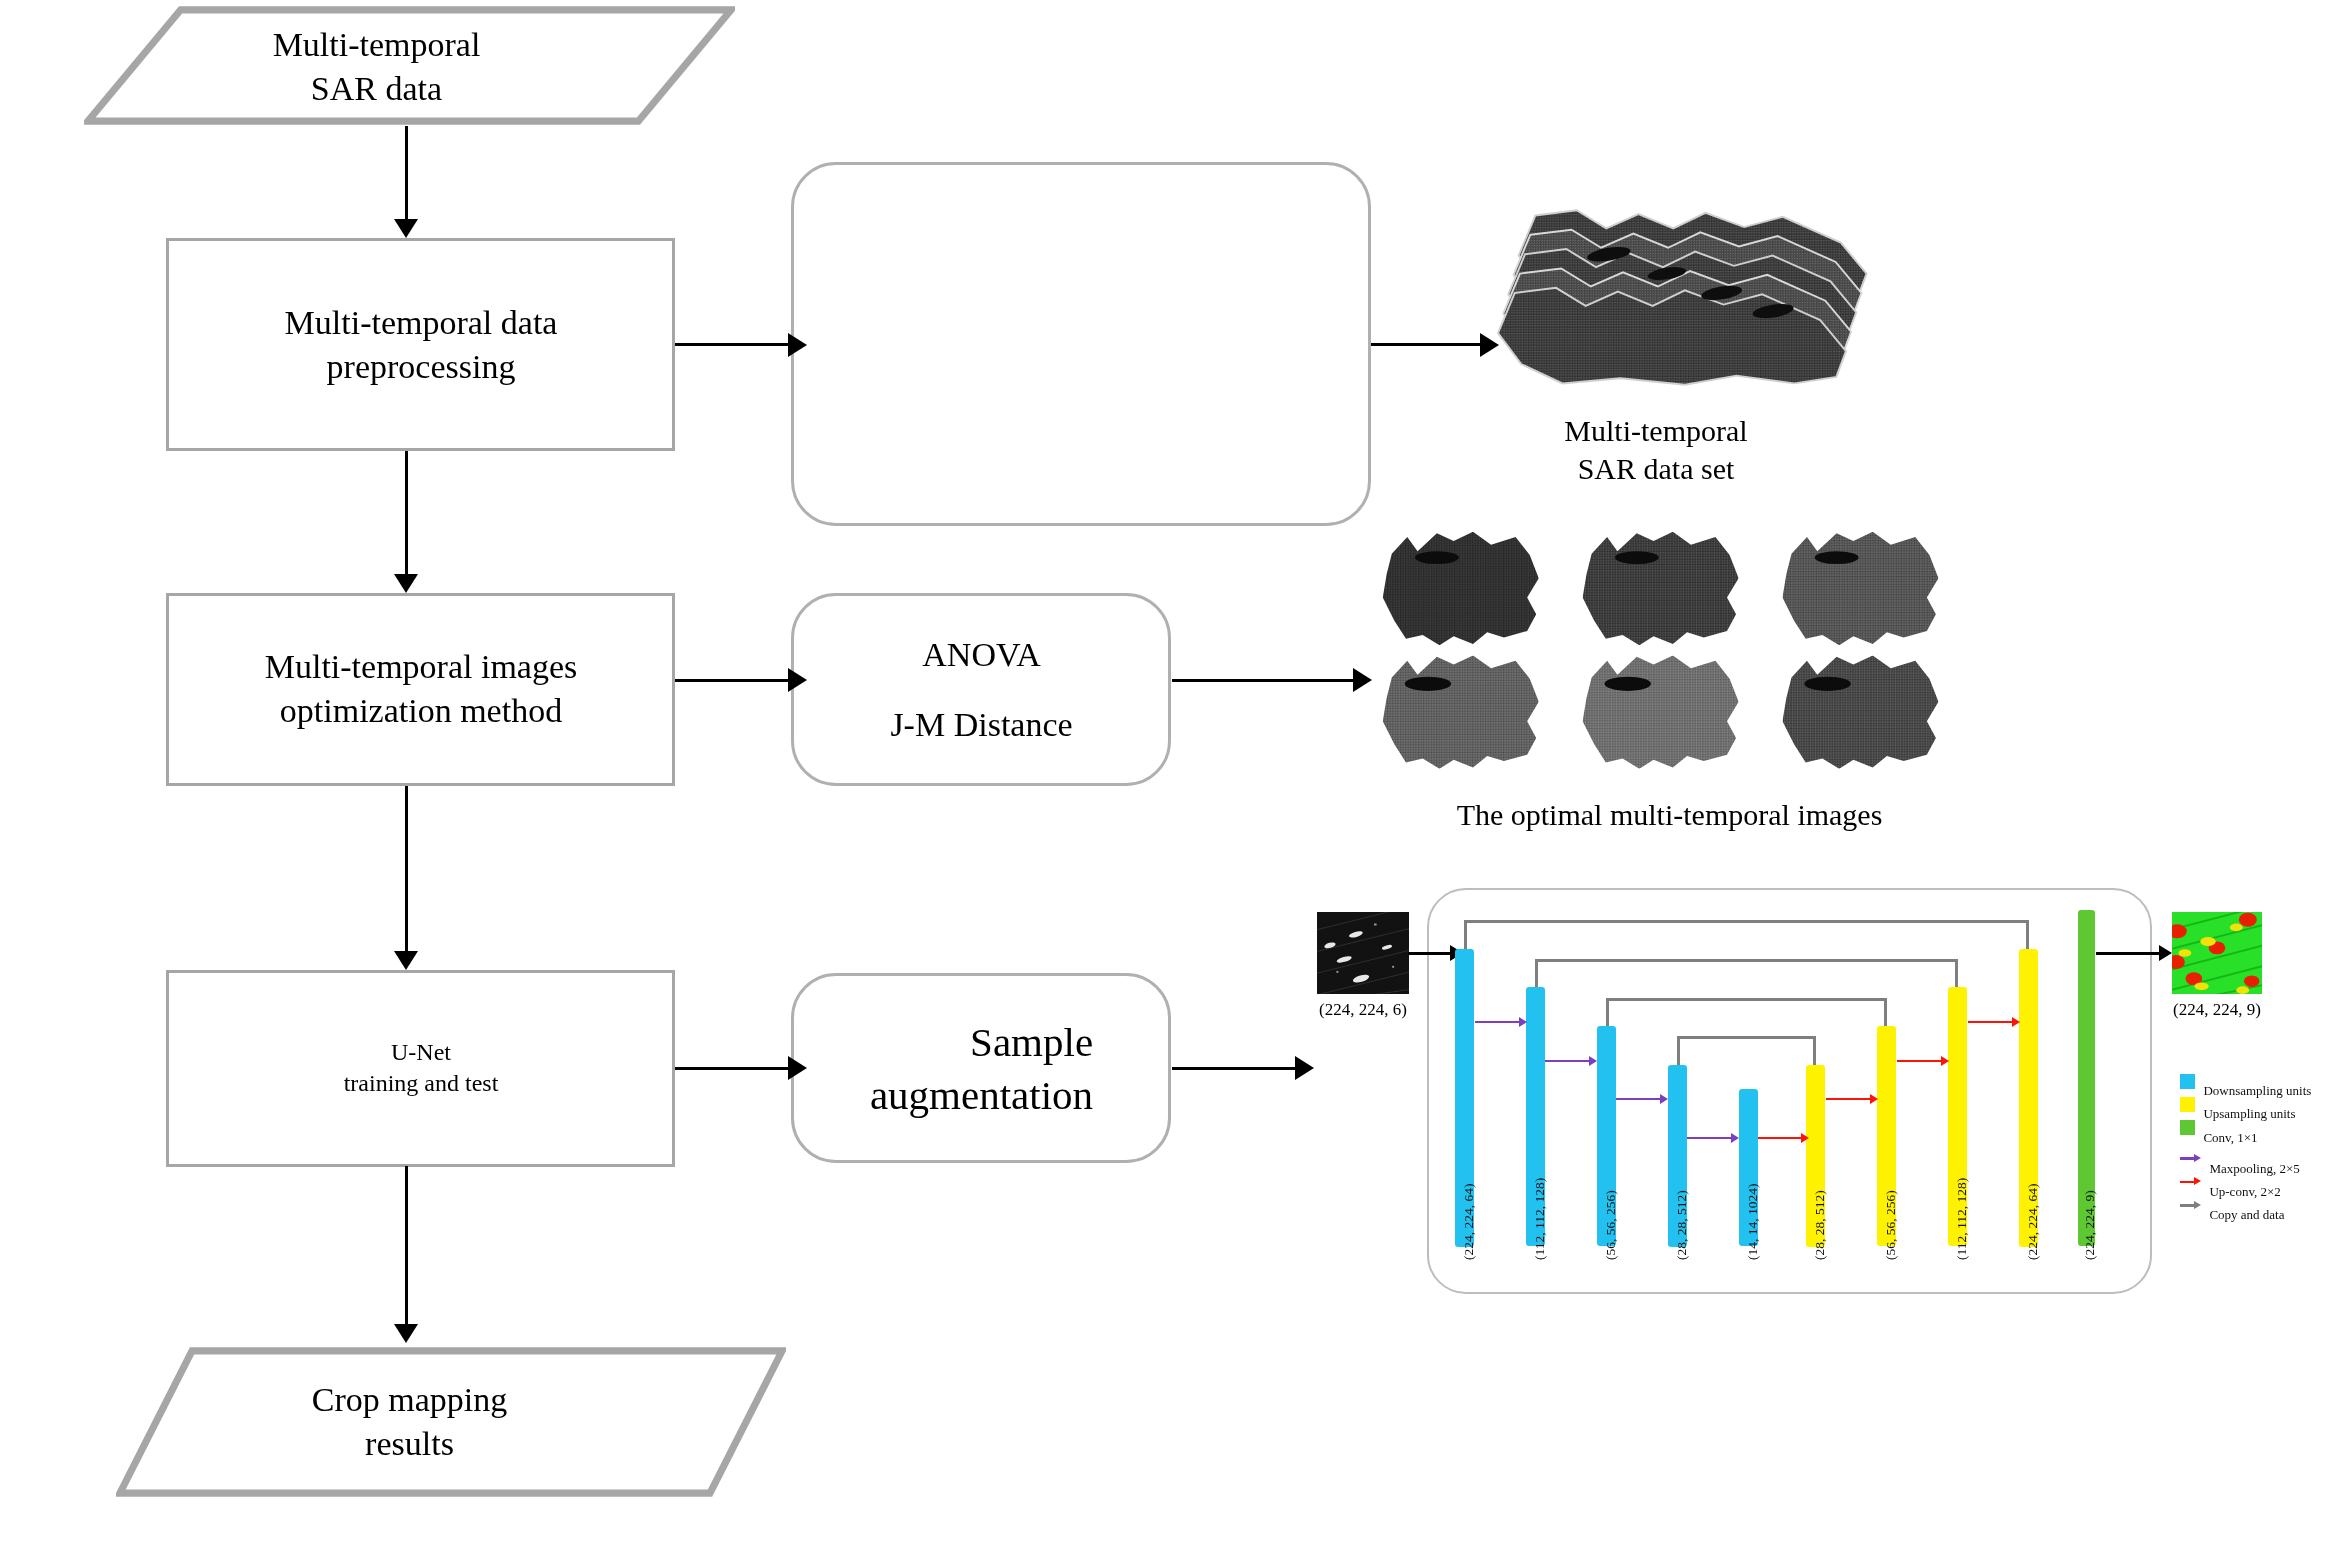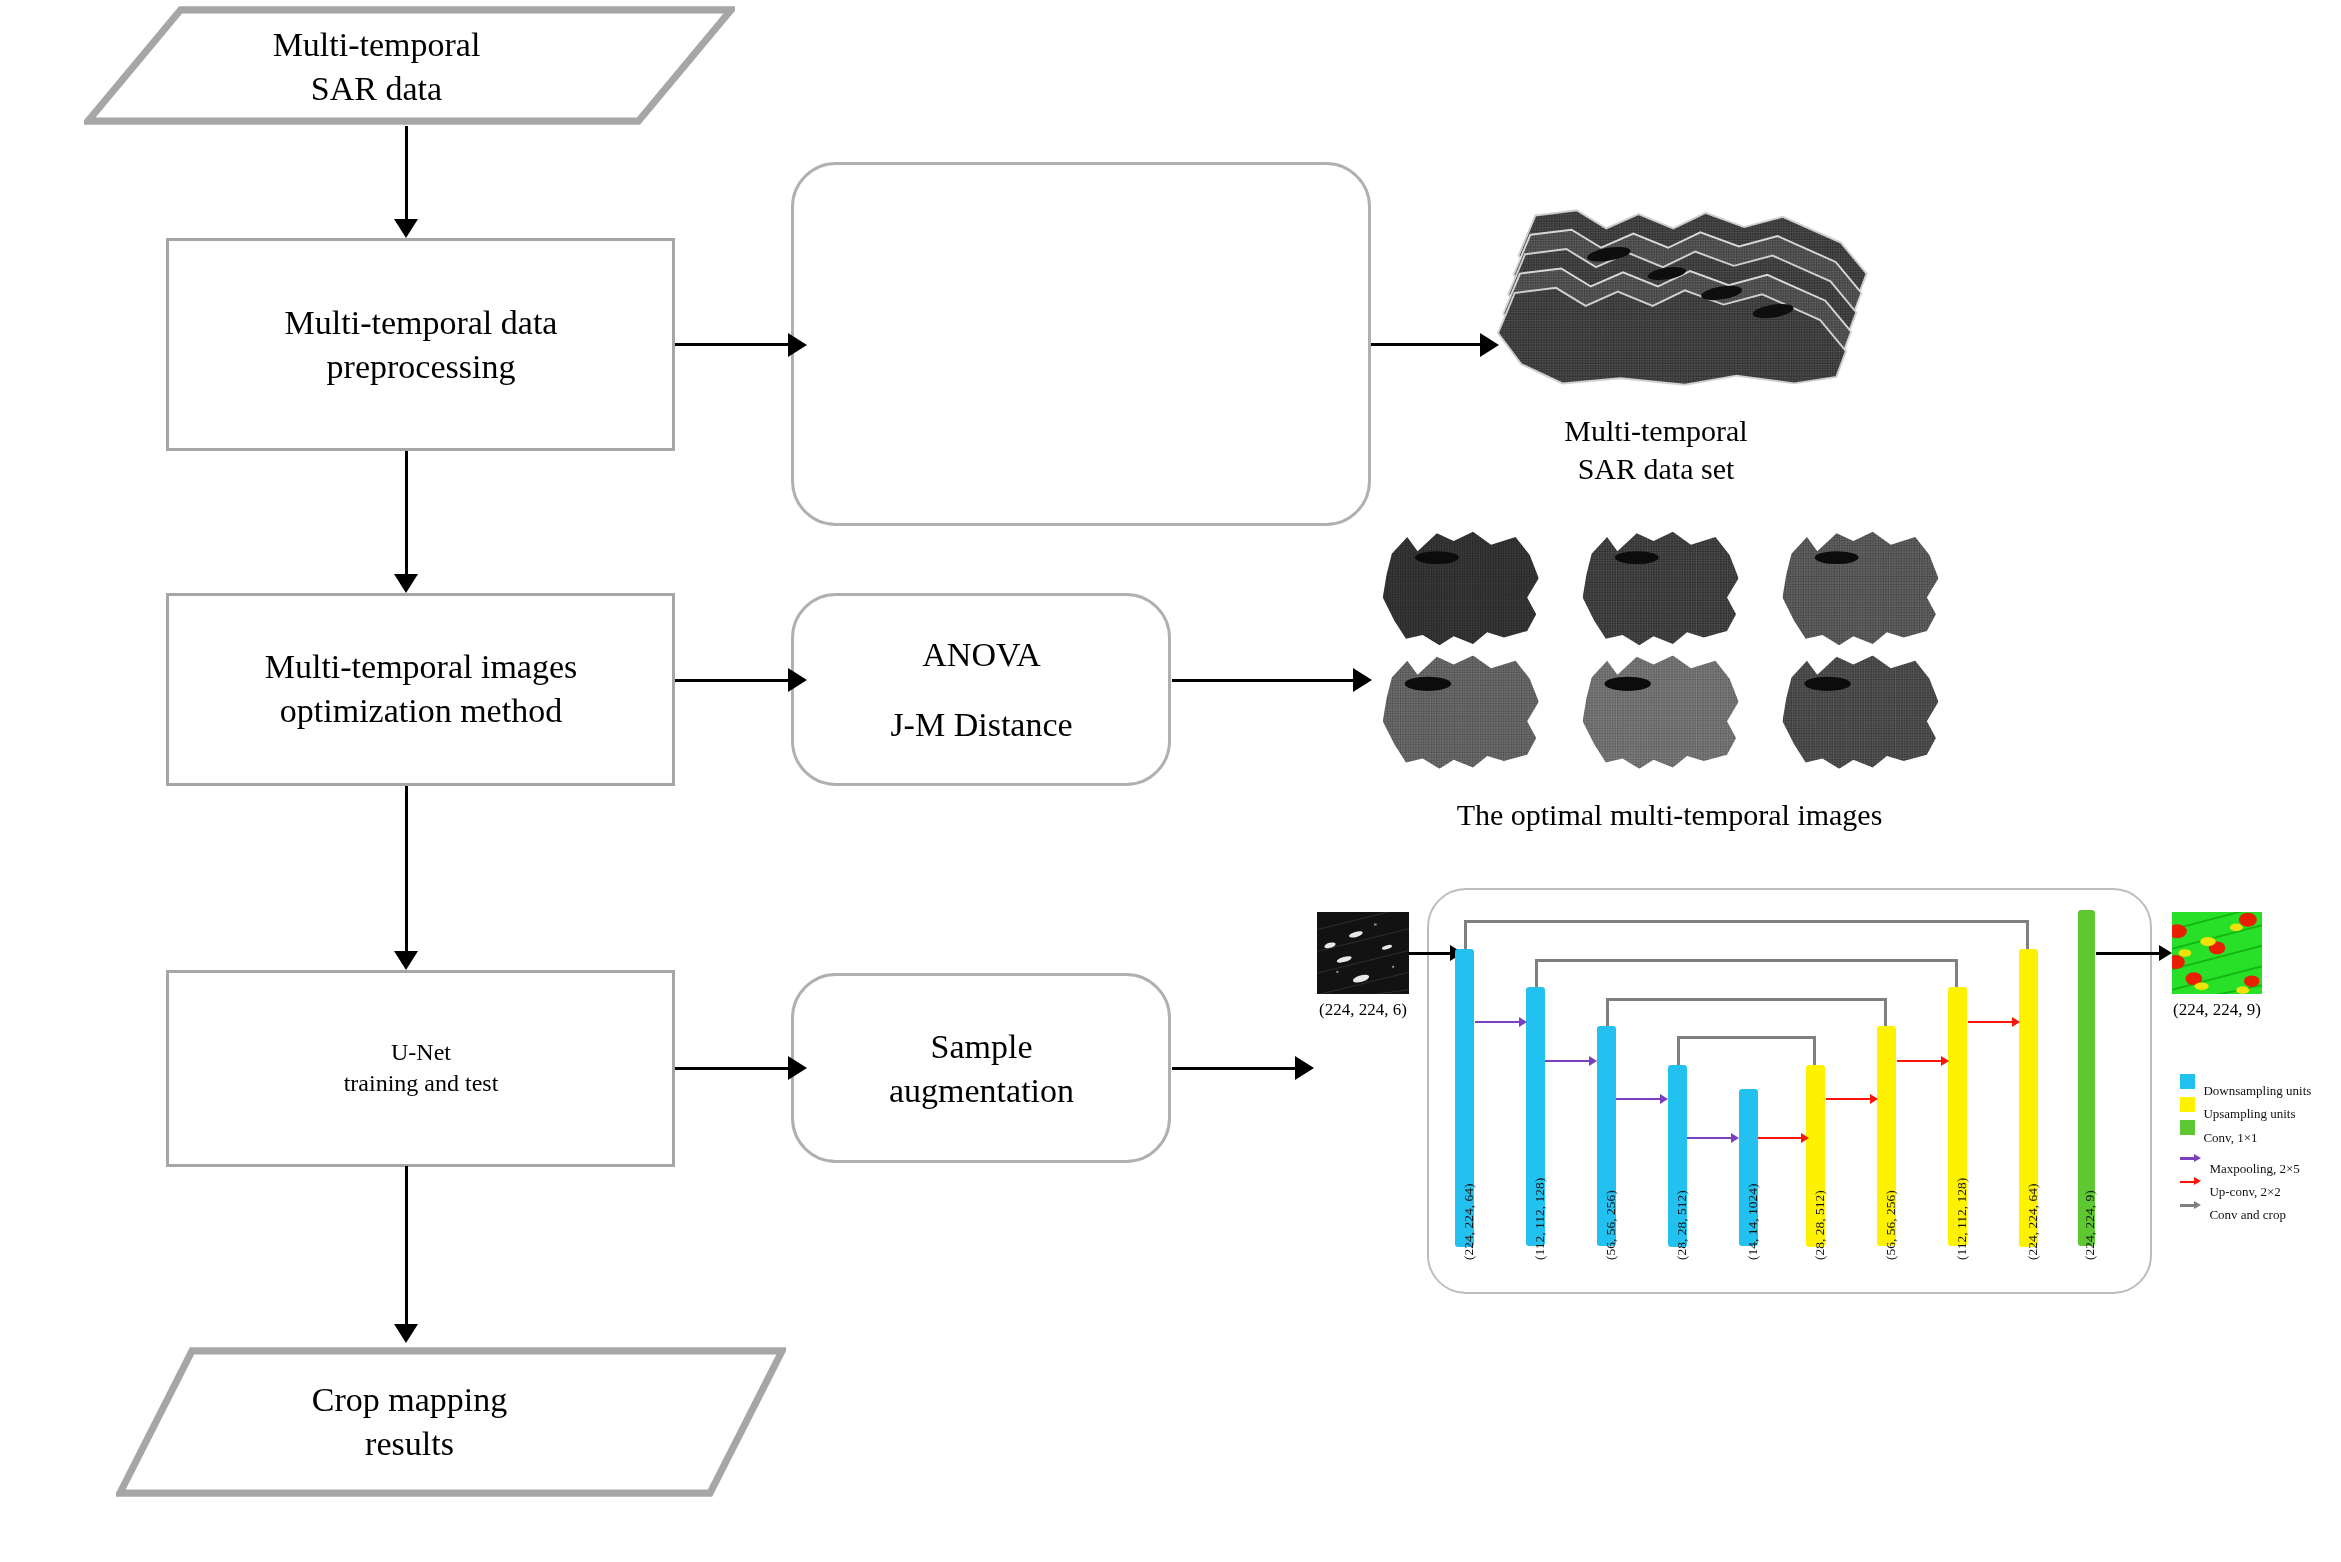--- a/index.html
+++ b/index.html
@@ -335,21 +335,21 @@
   <div class="arrow-head-down" style="left:394px; top:951px;"></div>
 
   <div class="rect-box" style="left:166px; top:970px; width:509px; height:197px;"></div>
   <div class="node-text" style="left:173px; top:976px; width:496px; height:184px; font-size:24px;">U-Net
 training and test</div>
 
   <div class="arrow-line arrow-h" style="left:675px; top:1067px; width:116px;"></div>
   <div class="arrow-head-right" style="left:788px; top:1056px;"></div>
 
   <div class="round-box" style="left:791px; top:973px; width:380px; height:190px;"></div>
-  <div class="node-text" style="left:798px; top:980px; width:367px; height:177px; font-size:34px;">Sample
+  <div class="node-text" style="left:798px; top:980px; width:367px; height:177px; font-size:41px;text-align:right;">Sample
 augmentation</div>
 
   <div class="arrow-line arrow-h" style="left:1172px; top:1067px; width:129px;"></div>
   <div class="arrow-head-right" style="left:1295px; top:1056px;"></div>
 
   <div class="sar-img" style="left:1317px; top:912px; width:92px; height:82px;">
     <svg viewBox="0 0 142 128" preserveAspectRatio="none">
       <rect width="142" height="128" fill="#121212"></rect>
       <g stroke="#6a6a6a" stroke-width="1" opacity="0.5">
         <line x1="-10" y1="30" x2="150" y2="-10"></line>
@@ -519,21 +519,21 @@
         <span class="la-shaft" style="background:#fc1409;"></span>
         <span class="la-head" style="border-left:7px solid #fc1409;"></span>
       </span>
       <span class="legend-label">Up-conv, 2×2</span>
     </div>
     <div class="legend-row">
       <span class="legend-arrow">
         <span class="la-shaft" style="background:#7f7f7f;"></span>
         <span class="la-head" style="border-left:7px solid #7f7f7f;"></span>
       </span>
-      <span class="legend-label">Conv and crop</span>
+      <span class="legend-label">Copy and data</span>
     </div>
   </div>
 
   <div class="arrow-line arrow-v" style="left:405px; top:1166px; height:164px;"></div>
   <div class="arrow-head-down" style="left:394px; top:1324px;"></div>
 
   <div class="para-box" style="left:116px; top:1347px; width:670px; height:150px;">
     <svg viewBox="0 0 1040 232" preserveAspectRatio="none">
       <polygon points="118,6 1034,6 922,226 6,226" fill="#ffffff" stroke="#a6a6a6" stroke-width="11"></polygon>
     </svg>

